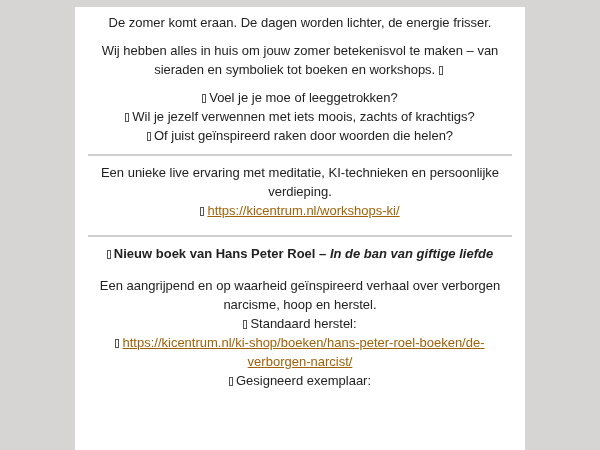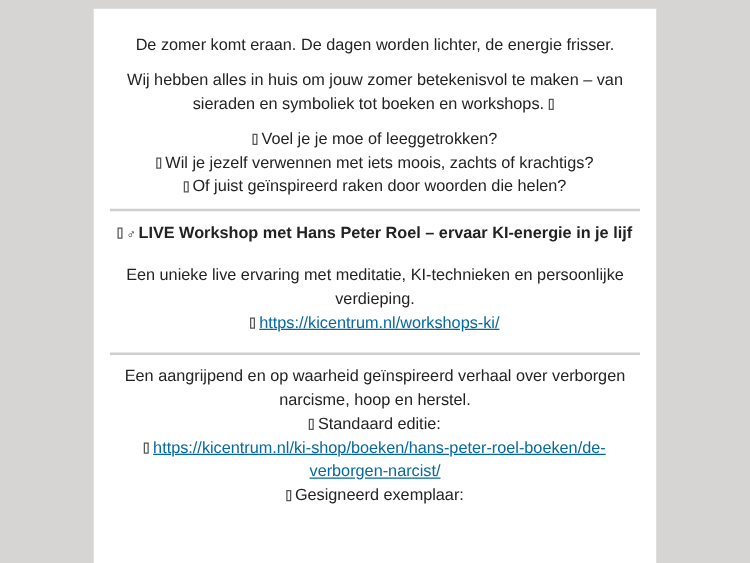--- a/index.html
+++ b/index.html
@@ -25,21 +25,21 @@
       padding: 0 13px;
     }
     .section {
       text-align: center;
       font-size: 13px;
       line-height: 19px;
     }
     .p {
       margin: 0;
     }
-    .intro { padding-top: 19px; }
+    .intro { padding-top: 6px; }
     .intro .p1 { margin-bottom: 9px; }
     .intro .p2 { margin-bottom: 9px; }
     .intro .p3 { margin-bottom: 9px; }
     .divider {
       height: 0;
       border: none;
       border-top: 2px solid #cfcfcf;
       margin: 0;
     }
     .heading {
@@ -48,21 +48,21 @@
       line-height: 19px;
       margin: 0;
     }
     .heading em { font-style: italic; }
     .s2 { padding-top: 7px; }
     .s2 .heading { margin-bottom: 13px; }
     .s2 .body { margin-bottom: 15px; }
     .s3 { padding-top: 7px; }
     .s3 .heading { margin-bottom: 13px; }
     a.link {
-      color: #0369a1;
+      color: #a16207;
       text-decoration: underline;
     }
     .tofu {
       display: inline-block;
       width: 4px;
       height: 9px;
       border: 1px solid #555;
       box-sizing: border-box;
       margin-right: 3px;
       vertical-align: -1px;
@@ -85,35 +85,35 @@
     <p class="p p2">
       <span class="tofu"></span><span>Voel je je moe of leeggetrokken?</span><br>
       <span class="tofu"></span><span>Wil je jezelf verwennen met iets moois, zachts of krachtigs?</span><br>
       <span class="tofu"></span><span>Of juist geïnspireerd raken door woorden die helen?</span>
     </p>
   </div>
 
   <hr class="divider">
 
   <div class="section s2">
-    <p class="heading">
-      <span class="tofu"></span><span class="sym">♂</span><span>LIVE Workshop met Hans Peter Roel – ervaar KI-energie in je lijf</span>
-    </p>
     <p class="p body">
       <span>Een unieke live ervaring met meditatie, KI-technieken en persoonlijke verdieping.</span><br>
       <span class="tofu"></span><a class="link" href="#">https://kicentrum.nl/workshops-ki/</a>
     </p>
   </div>
 
   <hr class="divider">
 
   <div class="section s3">
+    <p class="heading">
+      <span class="tofu"></span><span>Nieuw boek van Hans Peter Roel – </span><em>In de ban van giftige liefde</em>
+    </p>
     <p class="p">
       <span>Een aangrijpend en op waarheid geïnspireerd verhaal over verborgen narcisme, hoop en herstel.</span><br>
-      <span class="tofu"></span><span>Standaard editie:</span><br>
+      <span class="tofu"></span><span>Standaard herstel:</span><br>
       <span class="tofu"></span><a class="link" href="#">https://kicentrum.nl/ki-shop/boeken/hans-peter-roel-boeken/de-verborgen-narcist/</a><br>
       <span class="tofu"></span><span>Gesigneerd exemplaar:</span><br>
       <br>
       
     </p>
   </div>
 
 </div>
 
 </body></html>

